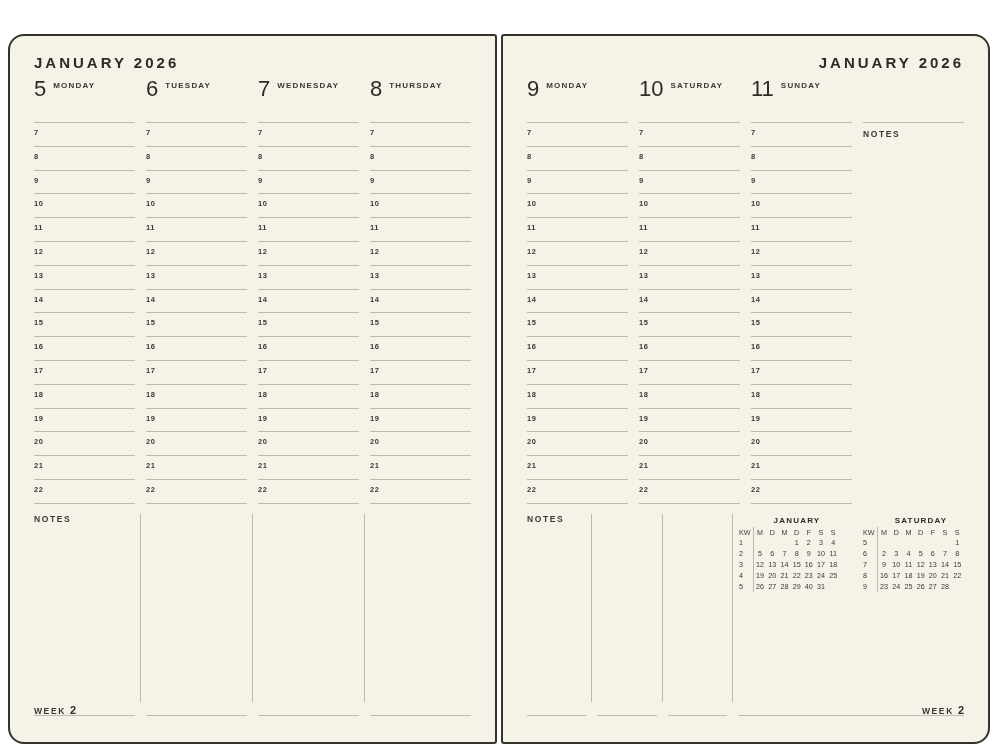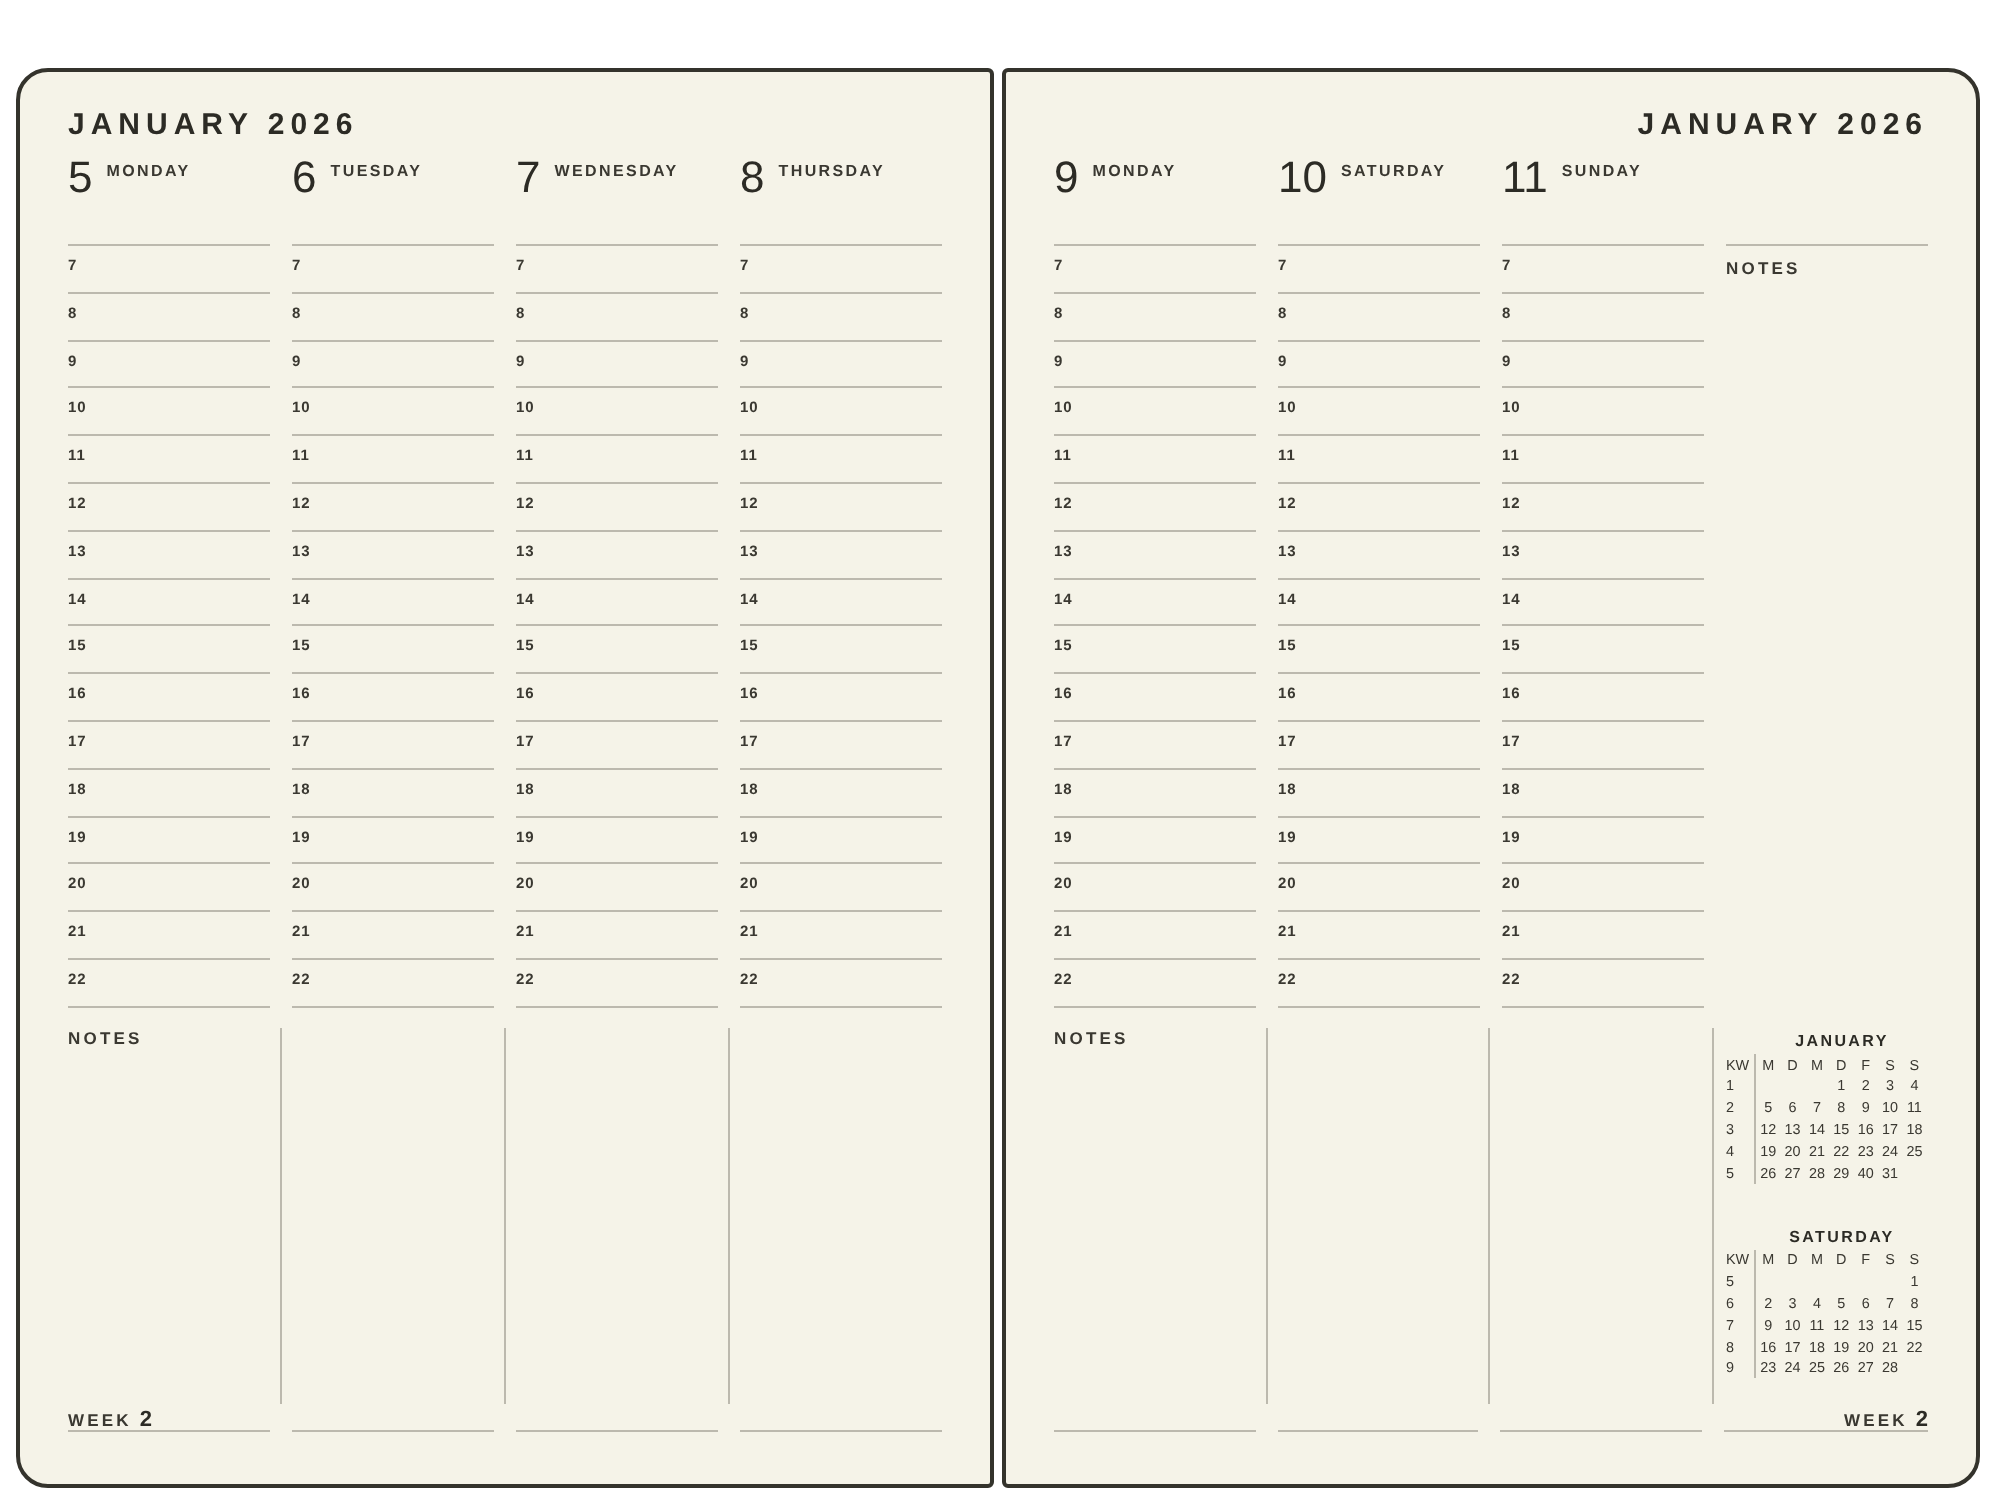--- a/index.html
+++ b/index.html
@@ -32,21 +32,21 @@
   .notes-top-label{display:block;padding-top:6px;font-size:8.5px;font-weight:700;
         letter-spacing:1.6px;color:var(--ink,#3a3831);}
 
   .notes-section{display:grid;grid-template-columns:repeat(4,1fr);column-gap:11px;height:212px;}
   .notes-cell{position:relative;border-bottom:1px solid var(--line,#bcb9ae);}
   .notes-cell .vdiv{position:absolute;left:-6px;top:10px;bottom:13px;width:1px;
         background:var(--line,#bcb9ae);}
   .notes-label{display:block;padding-top:10px;font-size:8.5px;font-weight:700;
         letter-spacing:1.6px;color:var(--ink,#3a3831);}
 
-  .cal-stack{padding-top:12px;display:flex;flex-direction:column;gap:22px;align-items:flex-start;}
+  .cal-stack{padding-top:12px;display:flex;flex-direction:row;gap:22px;align-items:flex-start;}
   .mini-cal{width:102px;}
   .mini-cal-title{font-size:8px;font-weight:700;letter-spacing:1.2px;
         color:var(--ink-strong,#2c2b25);text-align:center;padding-left:16px;margin-bottom:2px;}
   .mini-cal-grid{display:grid;grid-template-columns:16px repeat(7,12.2px);
         grid-auto-rows:10.8px;font-size:7.2px;font-weight:400;color:var(--ink,#3a3831);}
   .mc-cell{display:flex;align-items:center;justify-content:center;}
   .mc-kw{justify-content:flex-start;padding-left:1px;border-right:1px solid var(--line,#bcb9ae);}
 
   .week-footer{position:absolute;bottom:26px;left:24px;display:flex;align-items:baseline;gap:4px;}
   .week-footer.right{left:auto;right:24px;}

